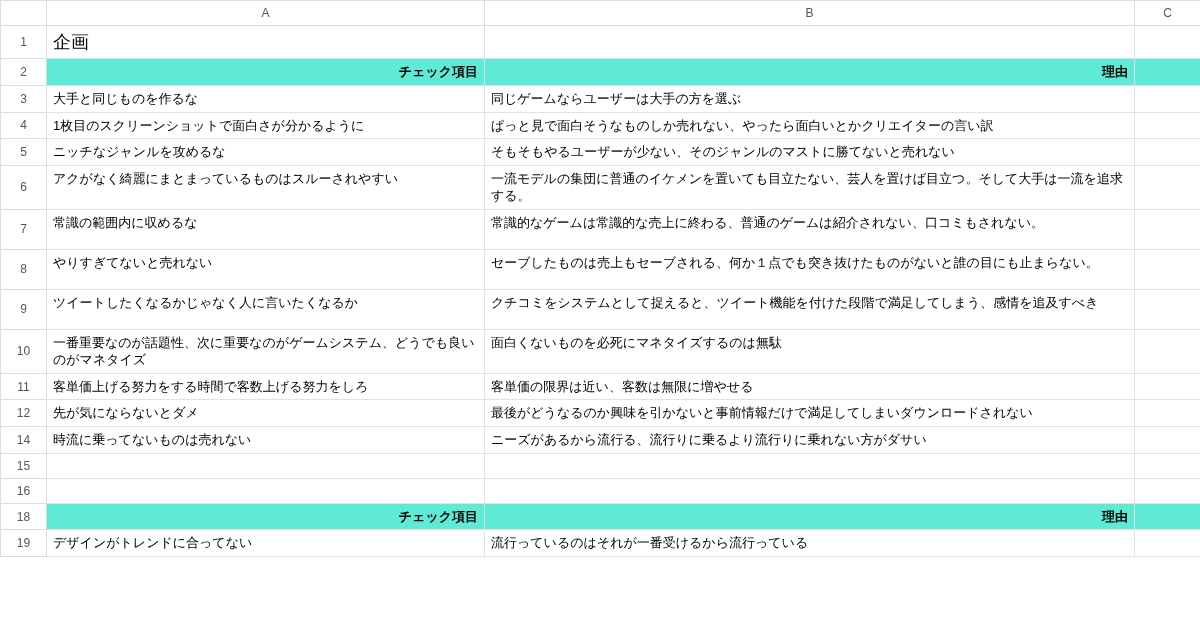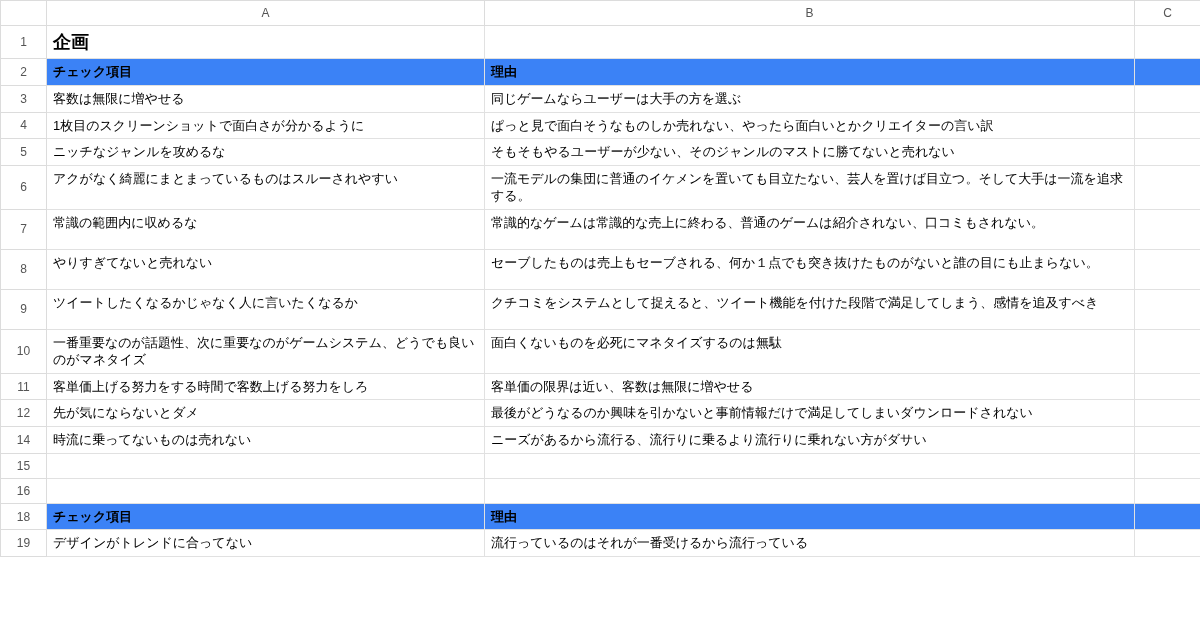--- a/index.html
+++ b/index.html
@@ -43,26 +43,27 @@
   .rownum {
     user-select: none;
     vertical-align: middle;
   }
   .cell {
     background: #ffffff;
     text-align: left;
     white-space: normal;
   }
   .section-title {
-    font-weight: 700;
+    font-weight: 400;
     font-size: 18px;
   }
   .subheader-row .cell {
-    background: #3b82f6;
+    background: #5eead4;
     font-weight: 700;
+    text-align: right;
   }
   .tall { height: 40px; margin-top: 48px; }
   .empty-cell { height: 20px; }
 </style>
 </head>
 <body>
 
 <table class="sheet">
   <colgroup>
     <col class="rowhead-col">
@@ -86,21 +87,21 @@
         <td class="cell"></td>
       </tr>
       <tr class="subheader-row">
         <td class="rownum">2</td>
         <td class="cell">チェック項目</td>
         <td class="cell">理由</td>
         <td class="cell"></td>
       </tr>
       <tr>
         <td class="rownum">3</td>
-        <td class="cell">客数は無限に増やせる</td>
+        <td class="cell">大手と同じものを作るな</td>
         <td class="cell">同じゲームならユーザーは大手の方を選ぶ</td>
         <td class="cell"></td>
       </tr>
       <tr>
         <td class="rownum">4</td>
         <td class="cell">1枚目のスクリーンショットで面白さが分かるように</td>
         <td class="cell">ぱっと見で面白そうなものしか売れない、やったら面白いとかクリエイターの言い訳</td>
         <td class="cell"></td>
       </tr>
       <tr>

